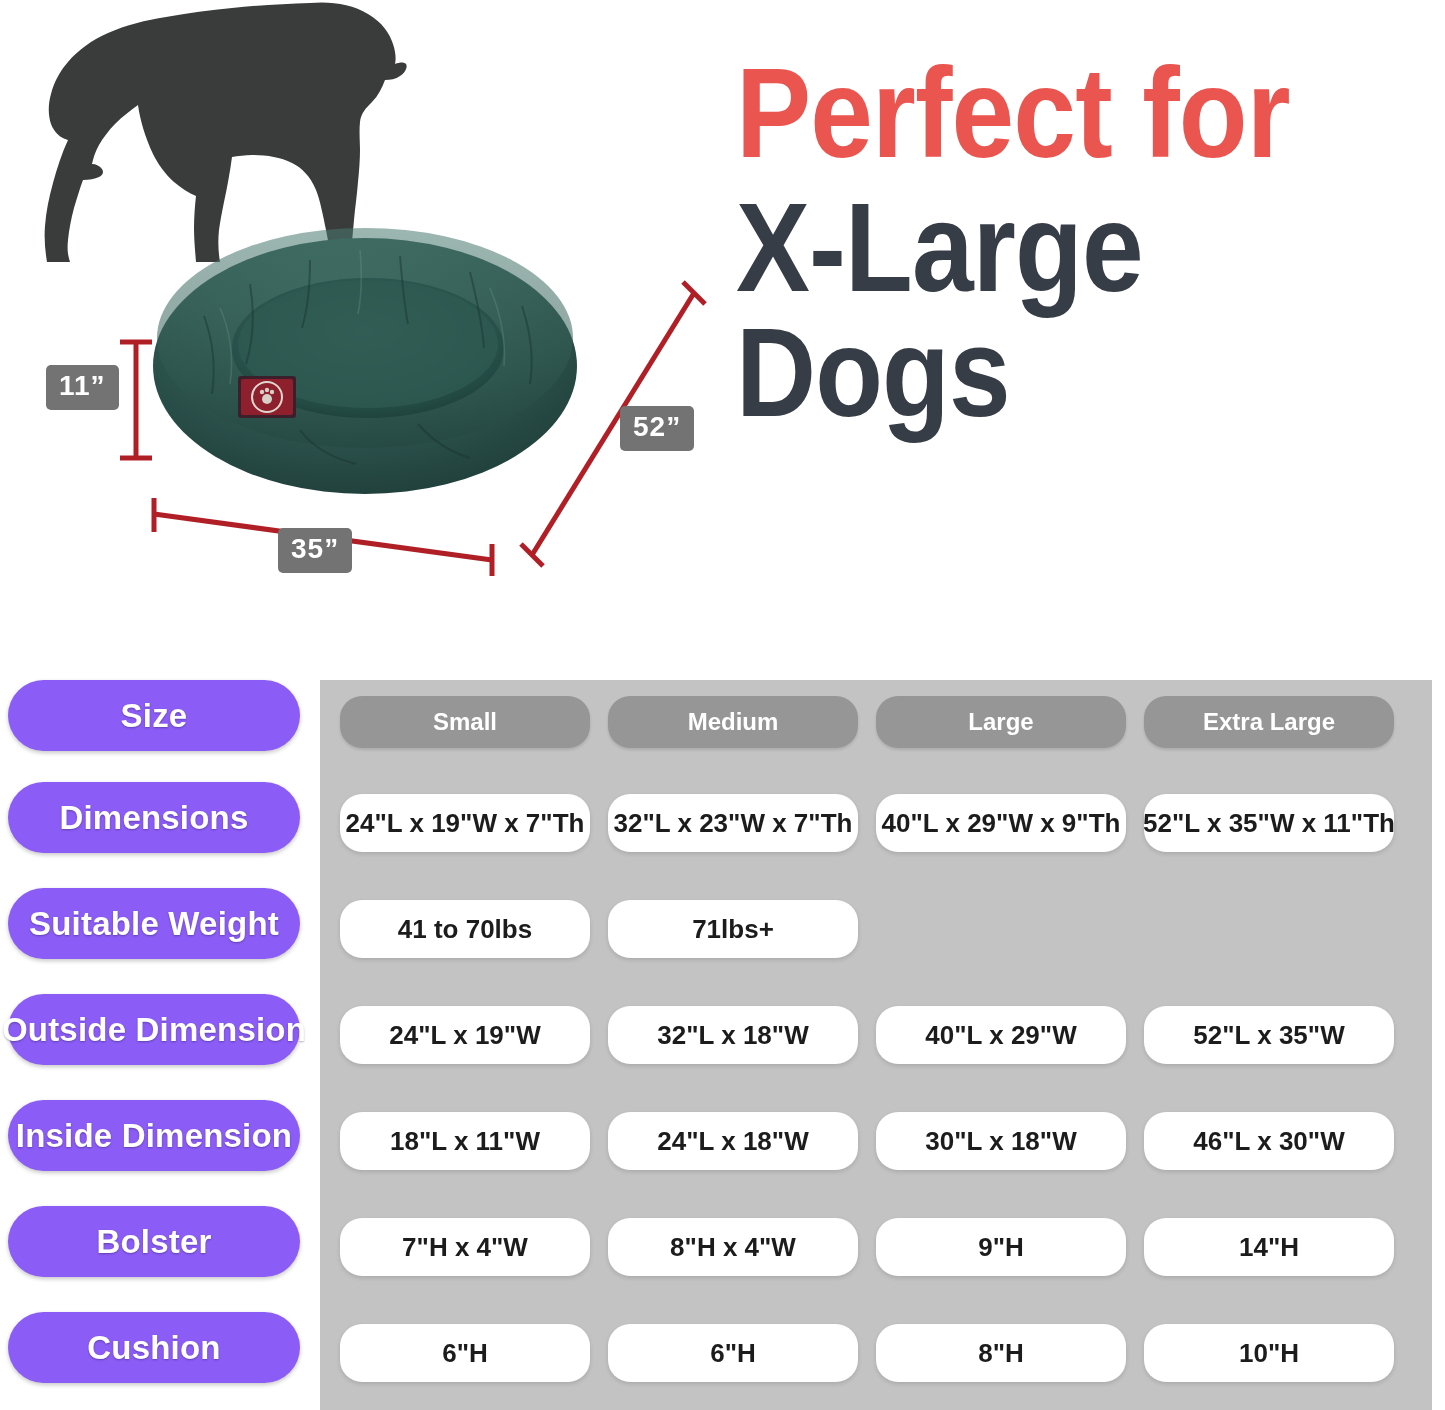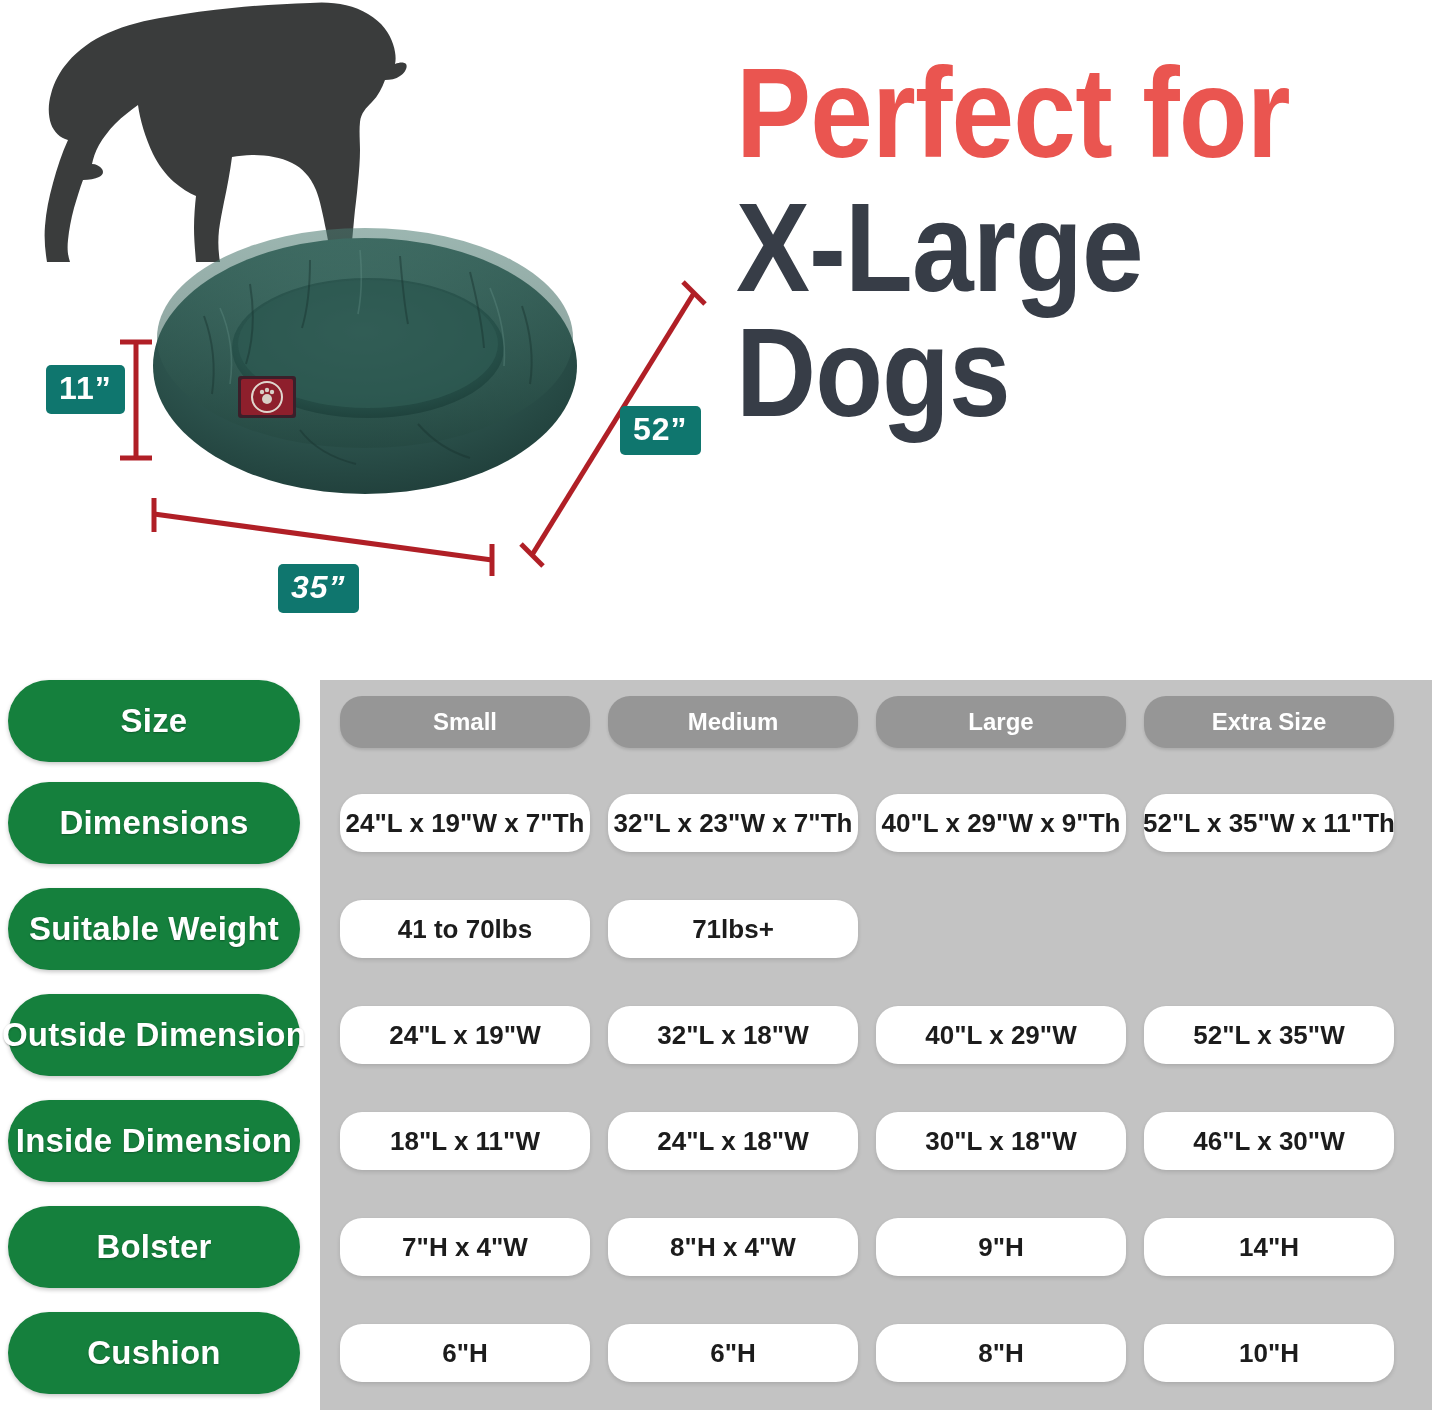--- a/index.html
+++ b/index.html
@@ -29,53 +29,53 @@
     transform-origin: left center;
     white-space: nowrap;
   }
   .headline .l1 { font-size: 128px; color: #ea5550; margin-bottom: 14px; }
   .headline .l2 { font-size: 126px; color: #373d47; margin-bottom: 6px; }
   .headline .l3 { font-size: 126px; color: #373d47; }
 
   
   .dim-chip {
     position: absolute;
-    background: #0f766e;
+    background: #737373;
     color: #ffffff;
     font-family: "Liberation Sans Narrow", "Liberation Sans", sans-serif;
     font-weight: bold;
-    font-size: 32px;
+    font-size: 28px;
     line-height: 1;
     padding: 7px 13px 10px 13px;
     border-radius: 5px;
     letter-spacing: 1px;
     white-space: nowrap;
     z-index: 6;
   }
   #chip-11 { left: 46px; top: 365px; }
   #chip-52 { left: 620px; top: 406px; text-align: center; }
-  #chip-35 { left: 278px; top: 564px; font-style: italic; }
+  #chip-35 { left: 278px; top: 528px; }
 
   .dimline { position: absolute; z-index: 5; }
 
   
   .spec { position: absolute; left: 0px; top: 672px; width: 1445px; height: 738px; }
 
   .panel {
     position: absolute;
     left: 320px; top: 8px;
     width: 1112px; height: 730px;
     background: #c3c3c3;
   }
 
   .labels { position: absolute; left: 8px; top: 0px; width: 300px; }
   .label-pill {
     width: 292px;
-    height: 82px;
-    background: #15803d;
+    height: 71px;
+    background: #8b5cf6;
     border-radius: 44px;
     color: #fff;
     display: flex; align-items: center; justify-content: center;
     font-family: "Liberation Sans Narrow", "Liberation Sans", sans-serif;
     font-weight: bold;
     font-size: 33px;
     letter-spacing: 0.2px;
     text-shadow: 0 1px 2px rgba(0,0,0,0.30);
     box-shadow: 0 2px 4px rgba(0,0,0,0.22);
     white-space: nowrap;
@@ -255,21 +255,21 @@
       </div>
     </div>
 
     <div class="cols">
 
       <div class="band" style="top:24px;">
         <div class="row">
           <div class="hdr-pill">Small</div>
           <div class="hdr-pill">Medium</div>
           <div class="hdr-pill">Large</div>
-          <div class="hdr-pill">Extra Size</div>
+          <div class="hdr-pill">Extra Large</div>
         </div>
       </div>
 
       <div class="band" style="top:122px;">
         <div class="row">
           <div class="cell-pill">24"L x 19"W x 7"Th</div>
           <div class="cell-pill">32"L x 23"W x 7"Th</div>
           <div class="cell-pill">40"L x 29"W x 9"Th</div>
           <div class="cell-pill">52"L x 35"W x 11"Th</div>
         </div>

